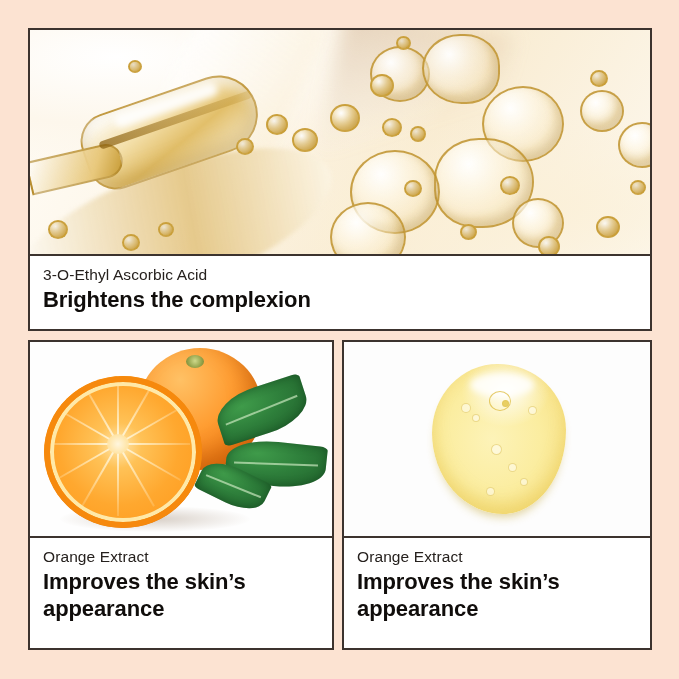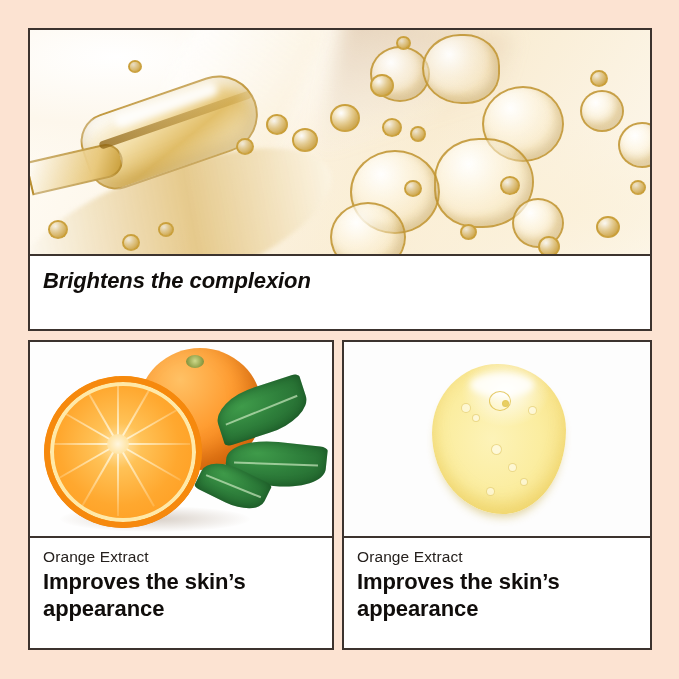--- a/index.html
+++ b/index.html
@@ -75,21 +75,21 @@
     white-space: nowrap;
   }
   .headline {
     font-size: 22px;
     line-height: 27px;
     color: #100d0b;
     font-weight: 700;
     letter-spacing: -0.1px;
     margin-top: 2px;
   }
-  .card-hero .headline { white-space: nowrap; font-style: italic; }
+  .card-hero .headline { white-space: nowrap; }
   .card-left .headline, .card-right .headline { width: 250px; }
 
   
   .serum-bg {
     position: absolute;
     inset: 0;
     background:
       radial-gradient(ellipse 60% 55% at 14% 12%, #ffffff 0%, #fdf7ec 55%, rgba(253,247,236,0) 100%),
       radial-gradient(ellipse 70% 60% at 78% 80%, #fbf0d8 0%, rgba(251,240,216,0) 70%),
       linear-gradient(120deg, #fffdf8 0%, #fdf5e6 35%, #f9ecd2 62%, #fdf8ee 100%);
@@ -364,20 +364,21 @@
       <div class="bub tiny" style="left:560px;top:40px;width:14px;height:13px;"></div>
       <div class="bub tiny" style="left:600px;top:150px;width:12px;height:11px;"></div>
       <div class="bub tiny" style="left:566px;top:186px;width:20px;height:18px;"></div>
       <div class="bub tiny" style="left:128px;top:192px;width:12px;height:11px;"></div>
       <div class="bub tiny" style="left:92px;top:204px;width:14px;height:13px;"></div>
       <div class="bub tiny" style="left:18px;top:190px;width:16px;height:15px;"></div>
       <div class="bub tiny" style="left:366px;top:6px;width:11px;height:10px;"></div>
       <div class="bub tiny" style="left:98px;top:30px;width:10px;height:9px;"></div>
     </div>
     <div class="caption">
+      <div class="eyebrow">3-O-Ethyl Ascorbic Acid</div>
       <div class="headline">Brightens the complexion</div>
     </div>
   </div>
 
   <div class="card card-left">
     <div class="media">
       <div class="orange-bg"></div>
       <div class="shadow-soft" style="left:30px;top:164px;width:190px;height:26px;"></div>
       <div class="orange-whole">
         <div class="navel"></div>

